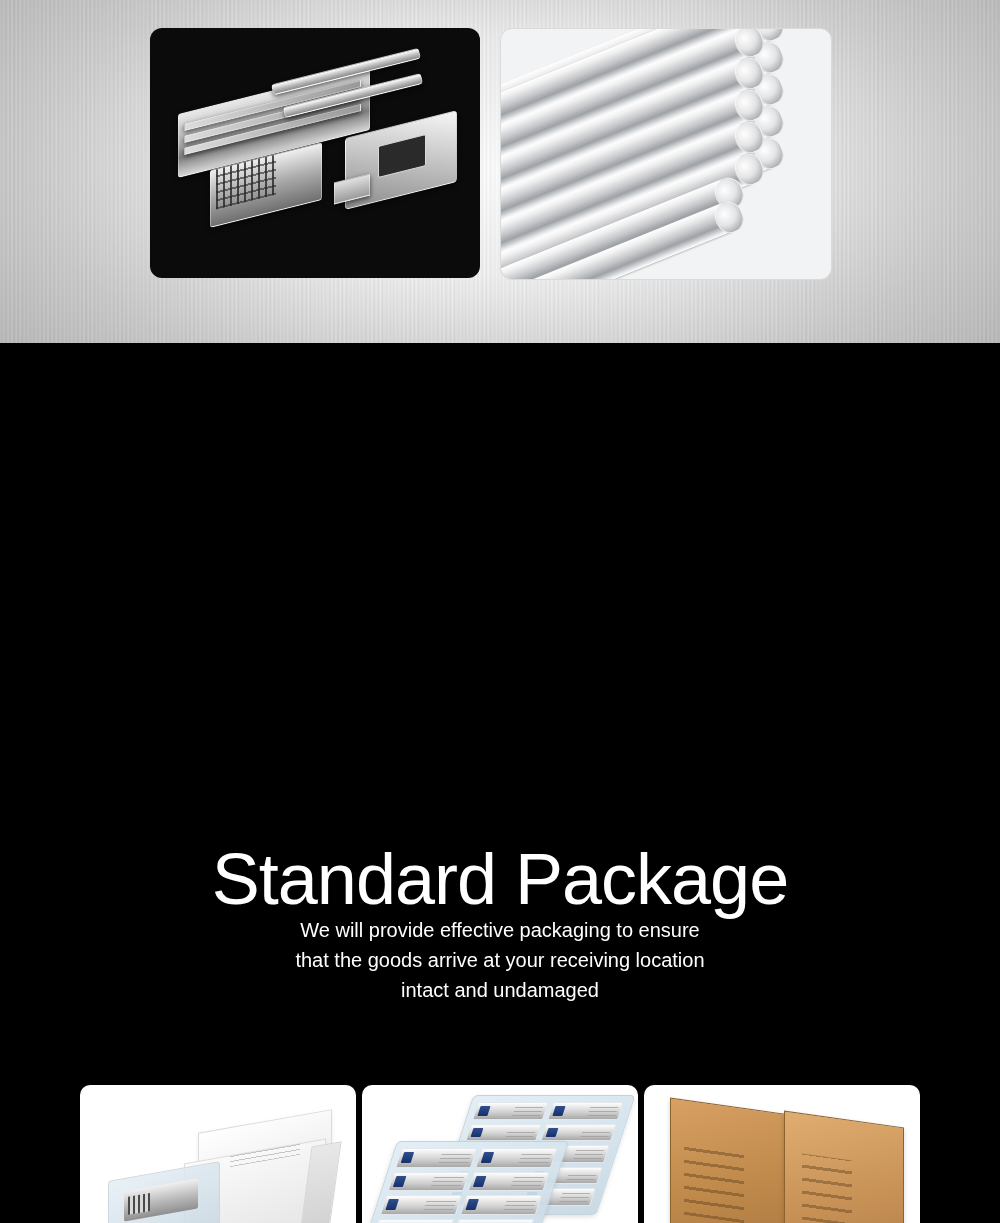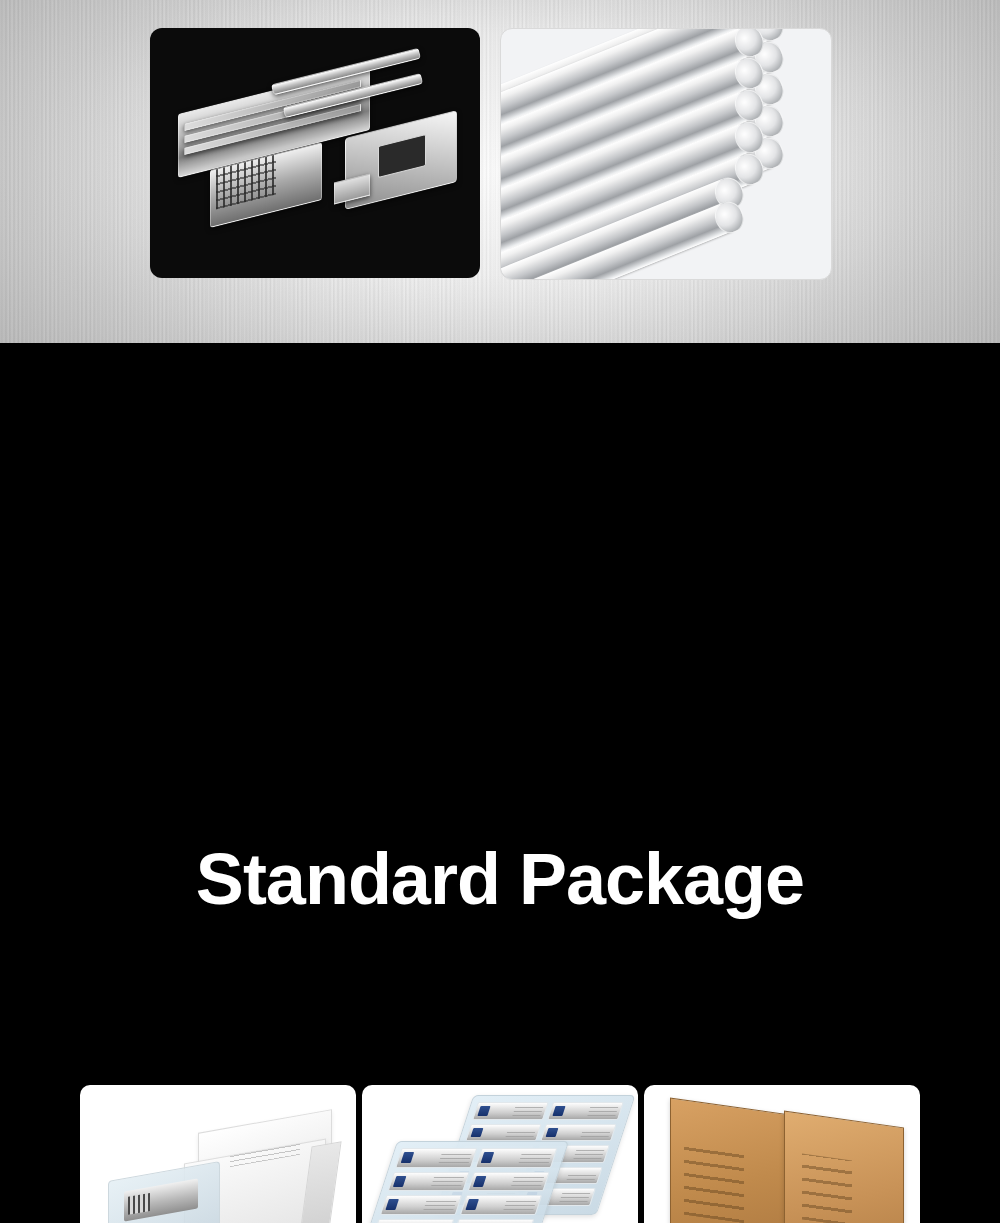--- a/index.html
+++ b/index.html
@@ -161,21 +161,21 @@
     background: #000000;
   }
   .pkg-title {
     position: absolute;
     top: 452px;
     left: 0;
     width: 1000px;
     text-align: center;
     color: #ffffff;
     font-size: 72px;
-    font-weight: bold;
+    font-weight: normal;
     letter-spacing: -1px;
     line-height: 1;
   }
   .pkg-sub {
     position: absolute;
     top: 572px;
     left: 0;
     width: 1000px;
     text-align: center;
     color: #ffffff;
@@ -349,20 +349,25 @@
       </div>
     </div>
 
   </div>
 </div>
 
 <div class="package">
 
   <h1 class="pkg-title">Standard Package</h1>
 
+  <div class="pkg-sub">
+    <div>We will provide effective packaging to ensure</div>
+    <div>that the goods arrive at your receiving location</div>
+    <div>intact and undamaged</div>
+  </div>
 
   <div class="pkg-cards">
 
     <div class="pkg-card">
       <div class="pkg-img">
         <div class="c1-box c1-box-a"></div>
         <div class="c1-box c1-box-b"></div>
         <div class="c1-side"></div>
         <div class="c1-text"></div>
         <div class="c1-blister"></div>

